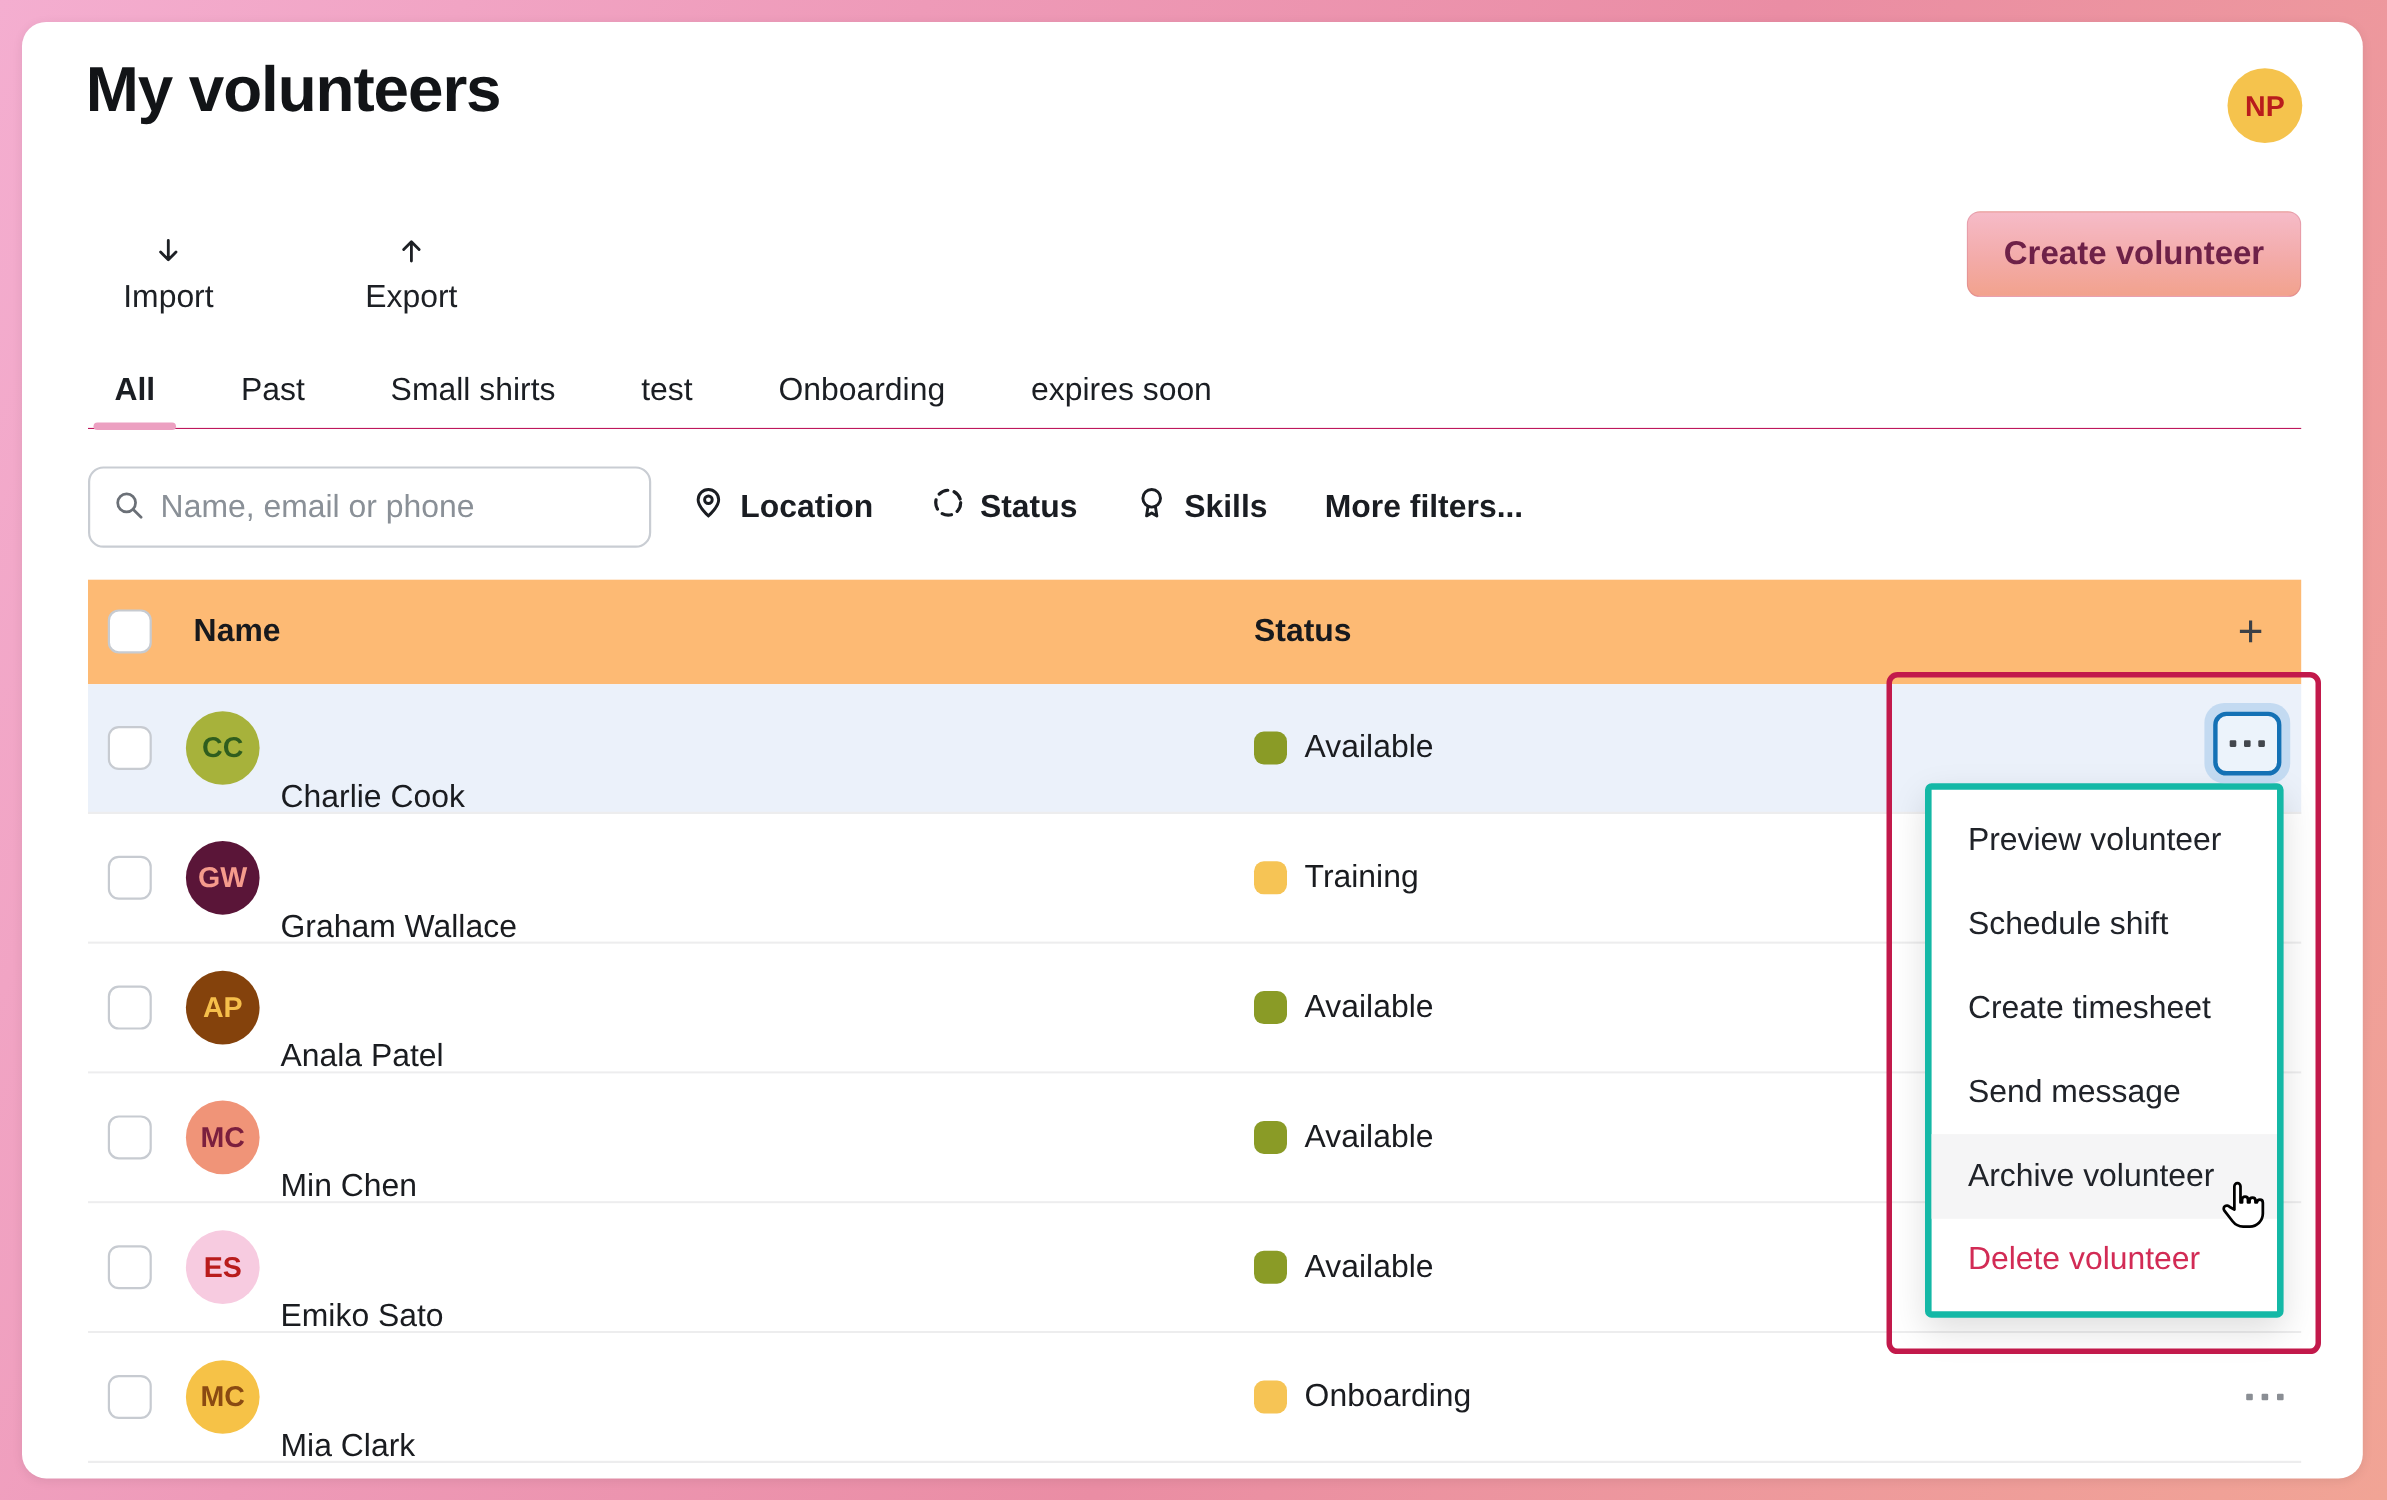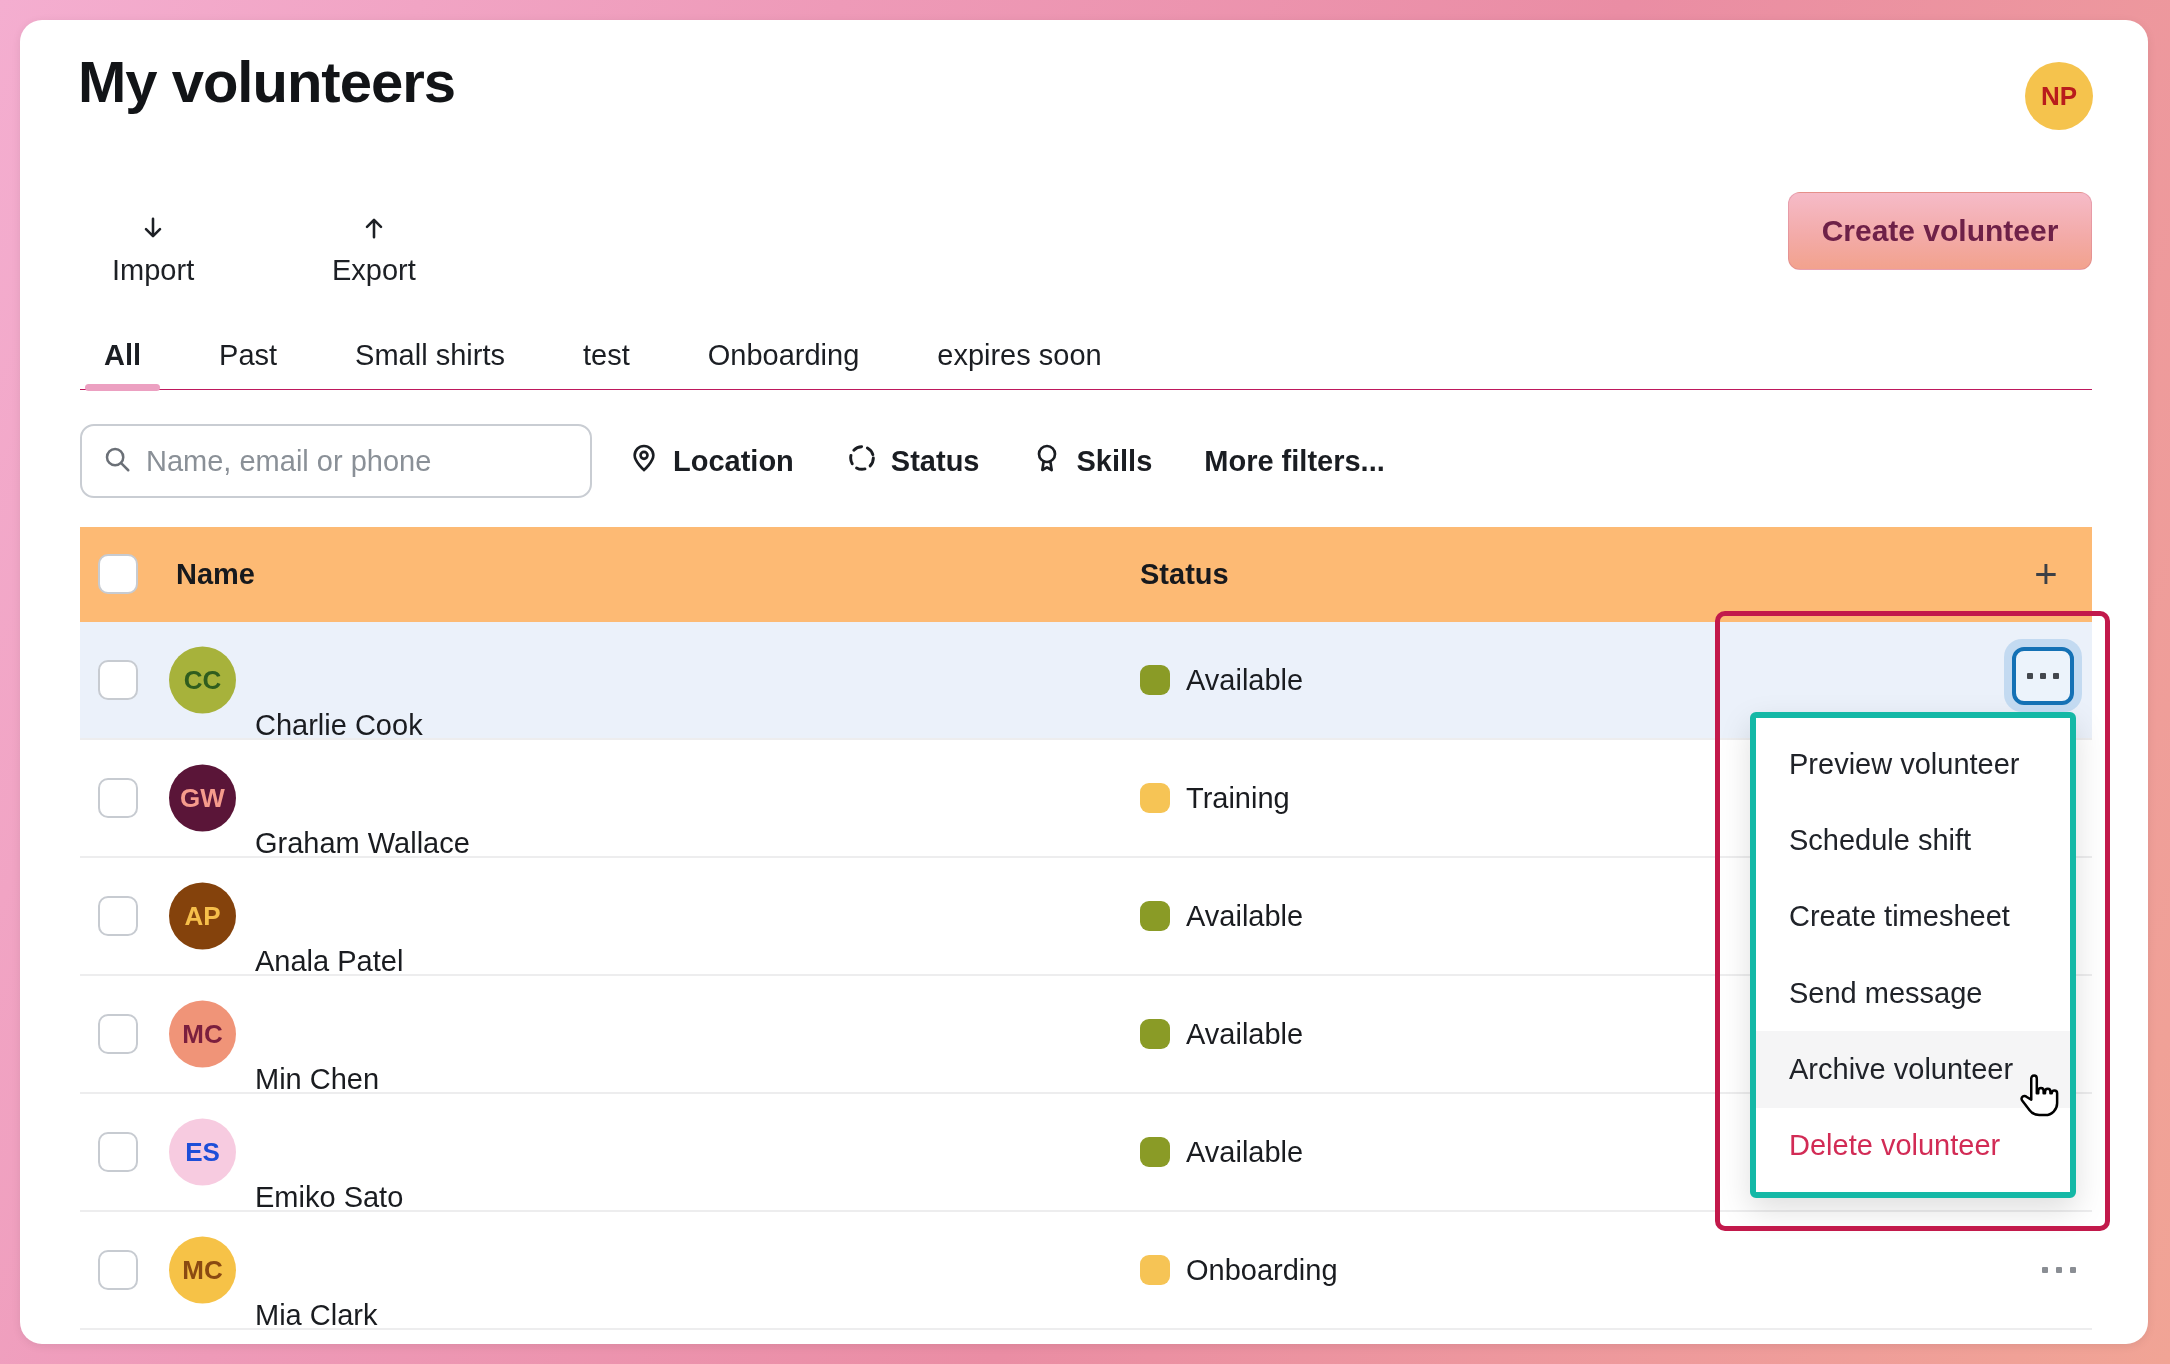--- a/index.html
+++ b/index.html
@@ -287,21 +287,21 @@
     <div class="trow">
       <div class="cb"></div>
       <div class="avatar" style="background: rgb(240, 148, 120); color: rgb(123, 31, 62);">MC</div>
       <div class="vname">Min Chen</div>
       <div class="sdot" style="background: rgb(138, 155, 38);"></div>
       <div class="sname">Available</div>
     </div>
 
     <div class="trow">
       <div class="cb"></div>
-      <div class="avatar" style="background: rgb(247, 203, 224); color: #1d4ed8; text-align: right;">ES</div>
+      <div class="avatar" style="background: rgb(247, 203, 224); color: #b91c1c; text-align: right;">ES</div>
       <div class="vname">Emiko Sato</div>
       <div class="sdot" style="background: rgb(138, 155, 38);"></div>
       <div class="sname">Available</div>
     </div>
 
     <div class="trow">
       <div class="cb"></div>
       <div class="avatar" style="background: rgb(246, 194, 71); color: rgb(138, 74, 18);">MC</div>
       <div class="vname">Mia Clark</div>
       <div class="sdot" style="background: rgb(246, 196, 85);"></div>

